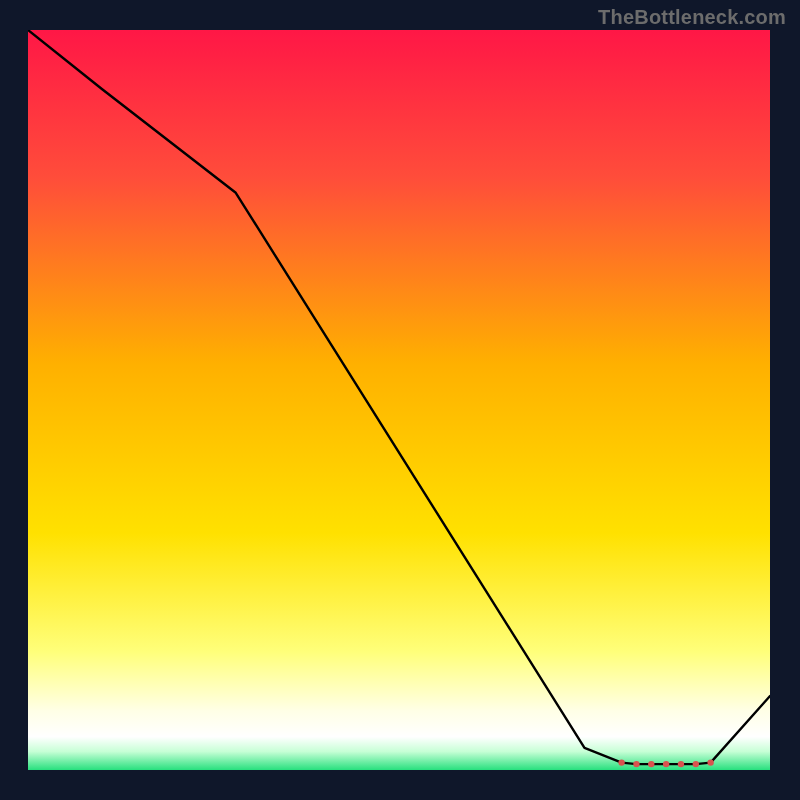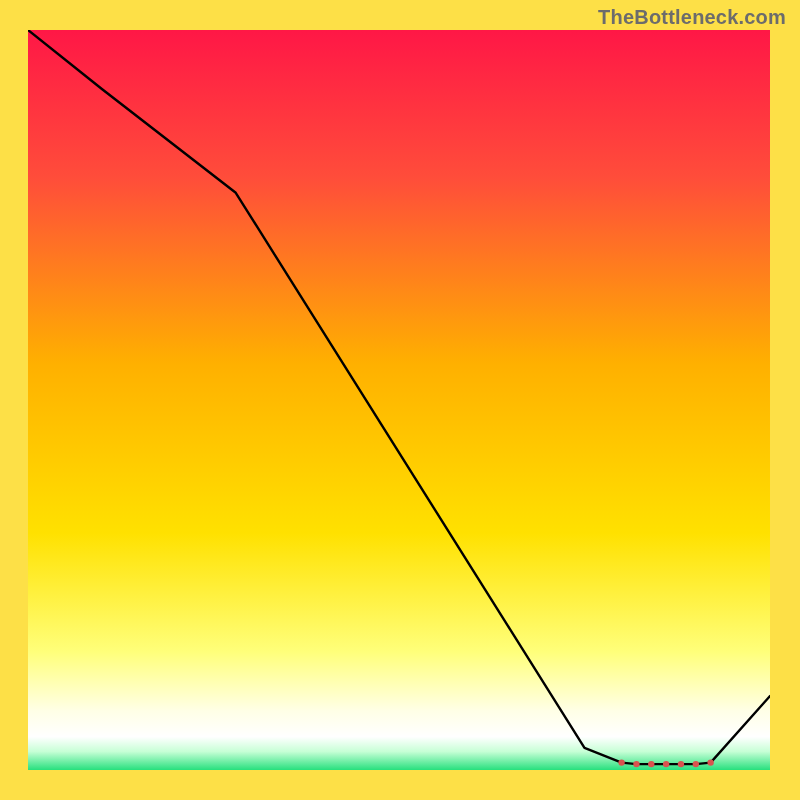--- a/index.html
+++ b/index.html
@@ -7,21 +7,21 @@
     width: 800px;
     height: 800px;
     background: #000;
     font-family: Arial, Helvetica, sans-serif;
     overflow: hidden;
   }
   .stage {
     position: relative;
     width: 800px;
     height: 800px;
-    background: #fde047;
+    background: #0f172a;
   }
   .watermark {
     position: absolute;
     top: 6px;
     right: 14px;
     color: #6c6c6c;
     font-size: 20px;
     font-weight: 600;
     letter-spacing: 0.2px;
     user-select: none;

